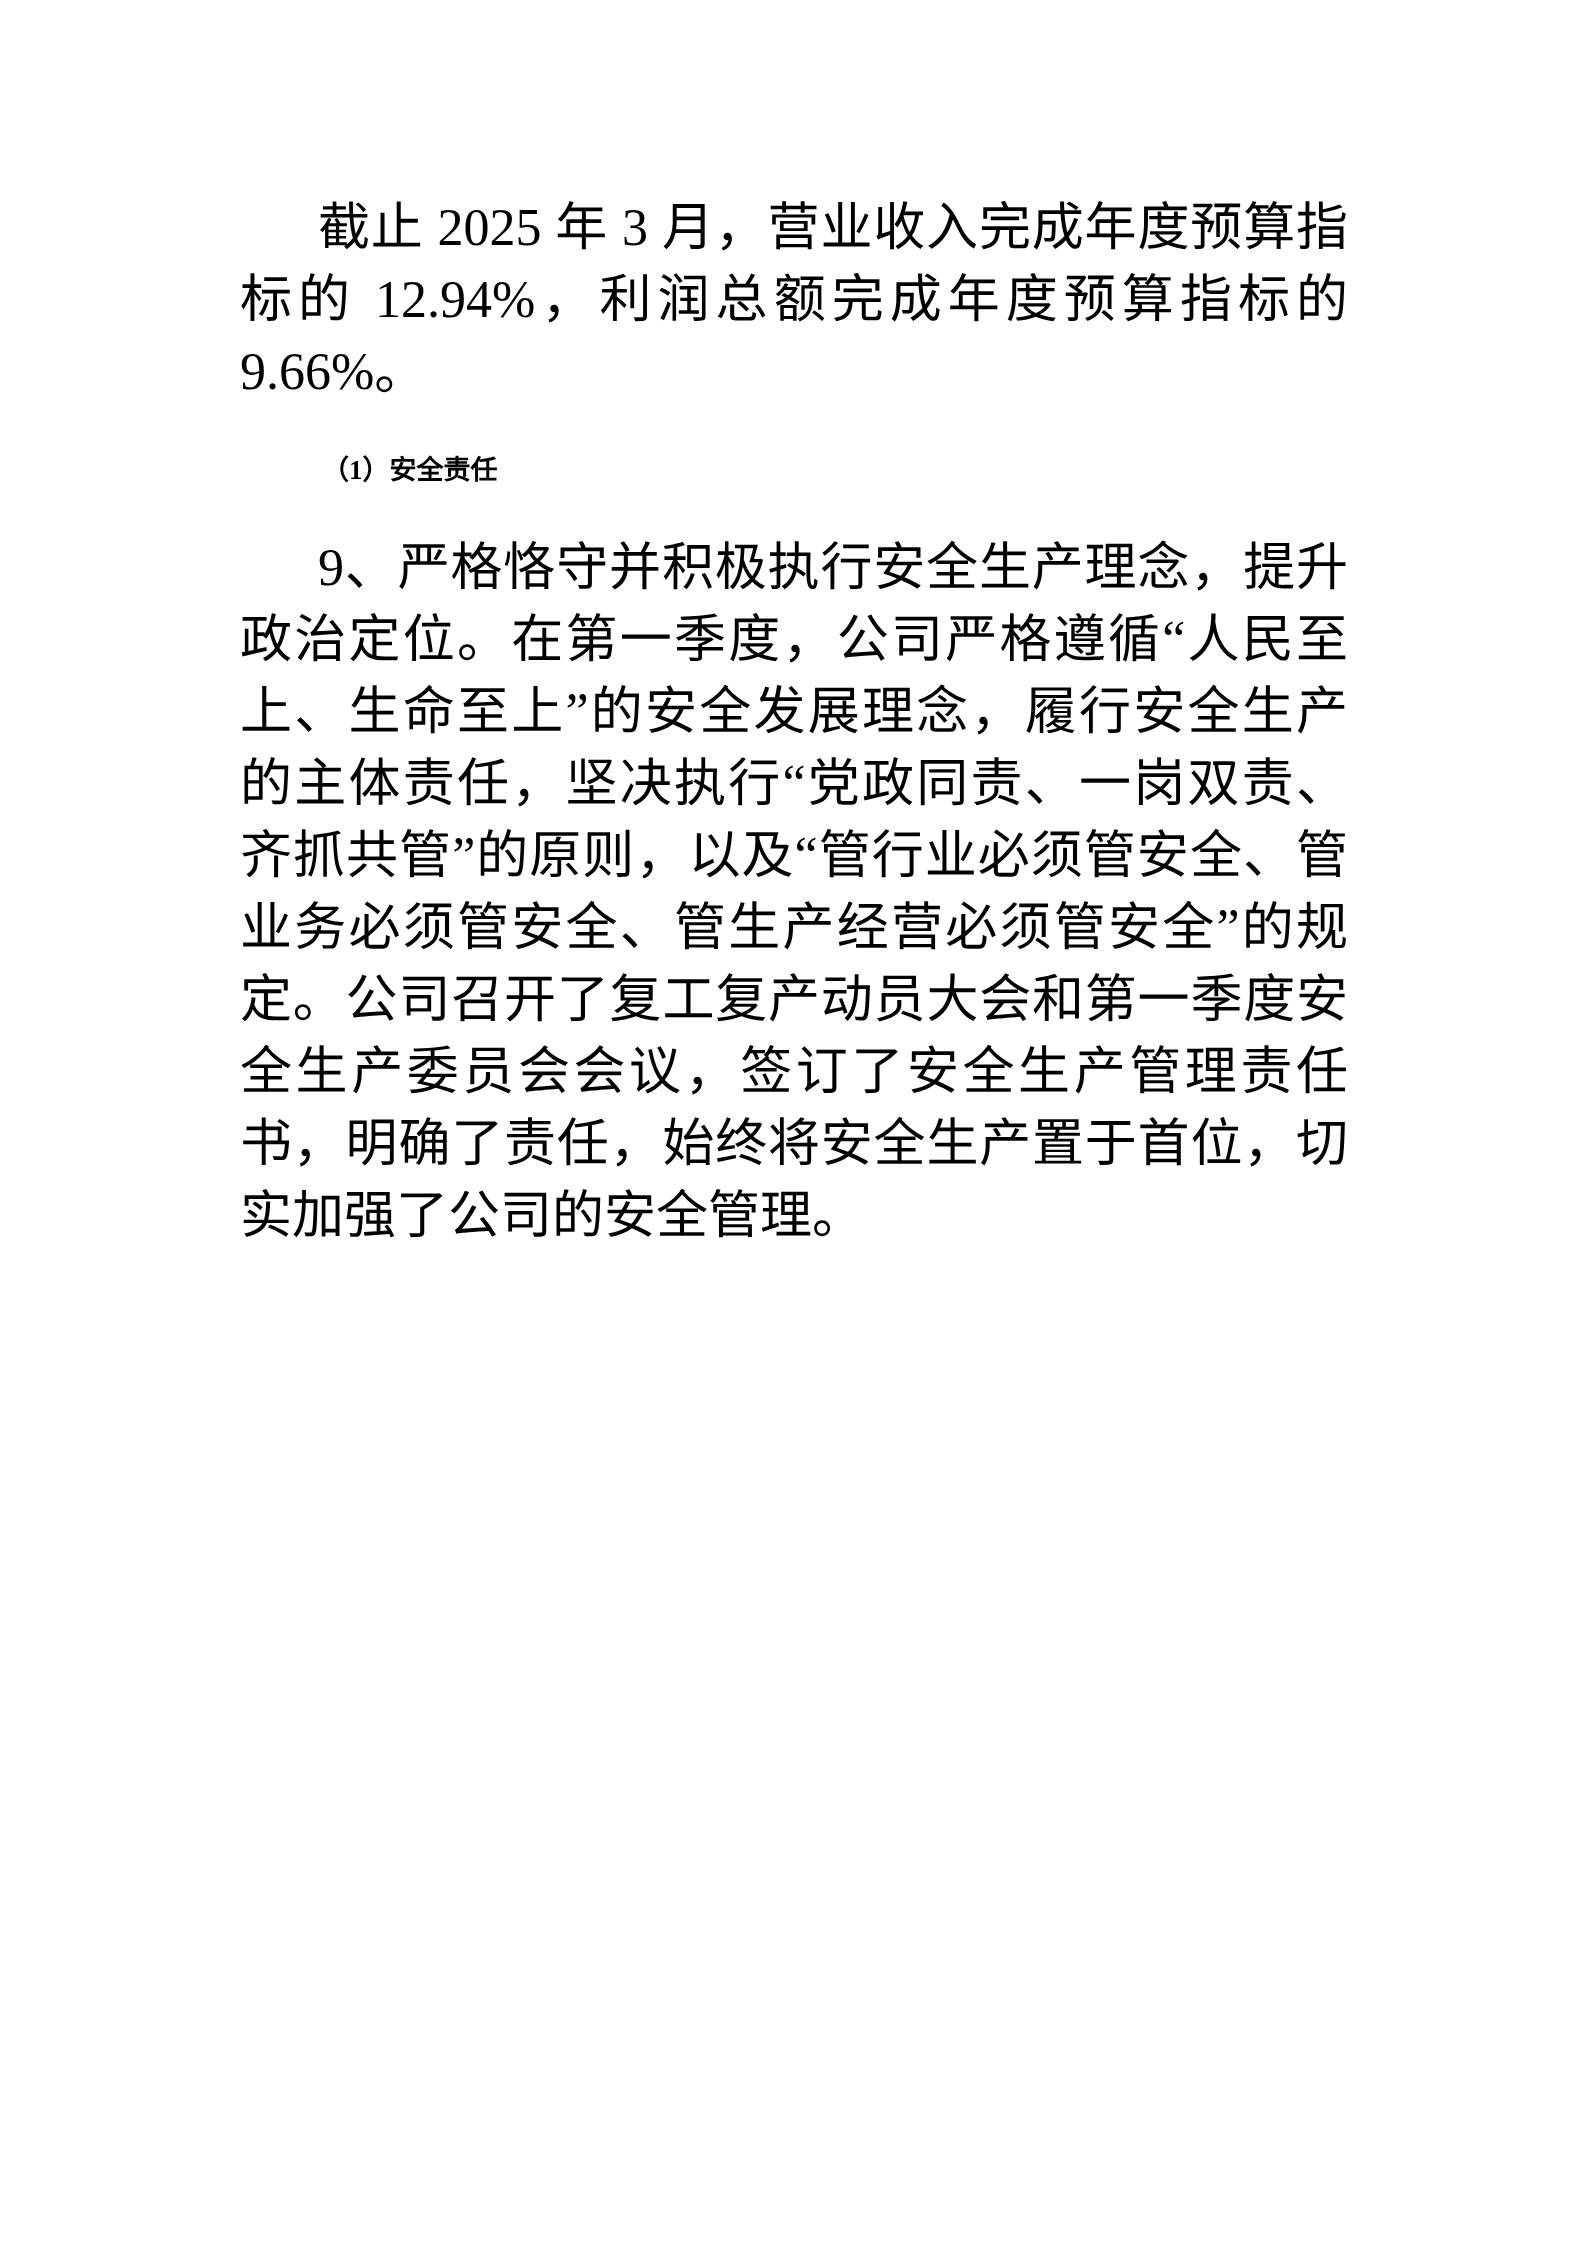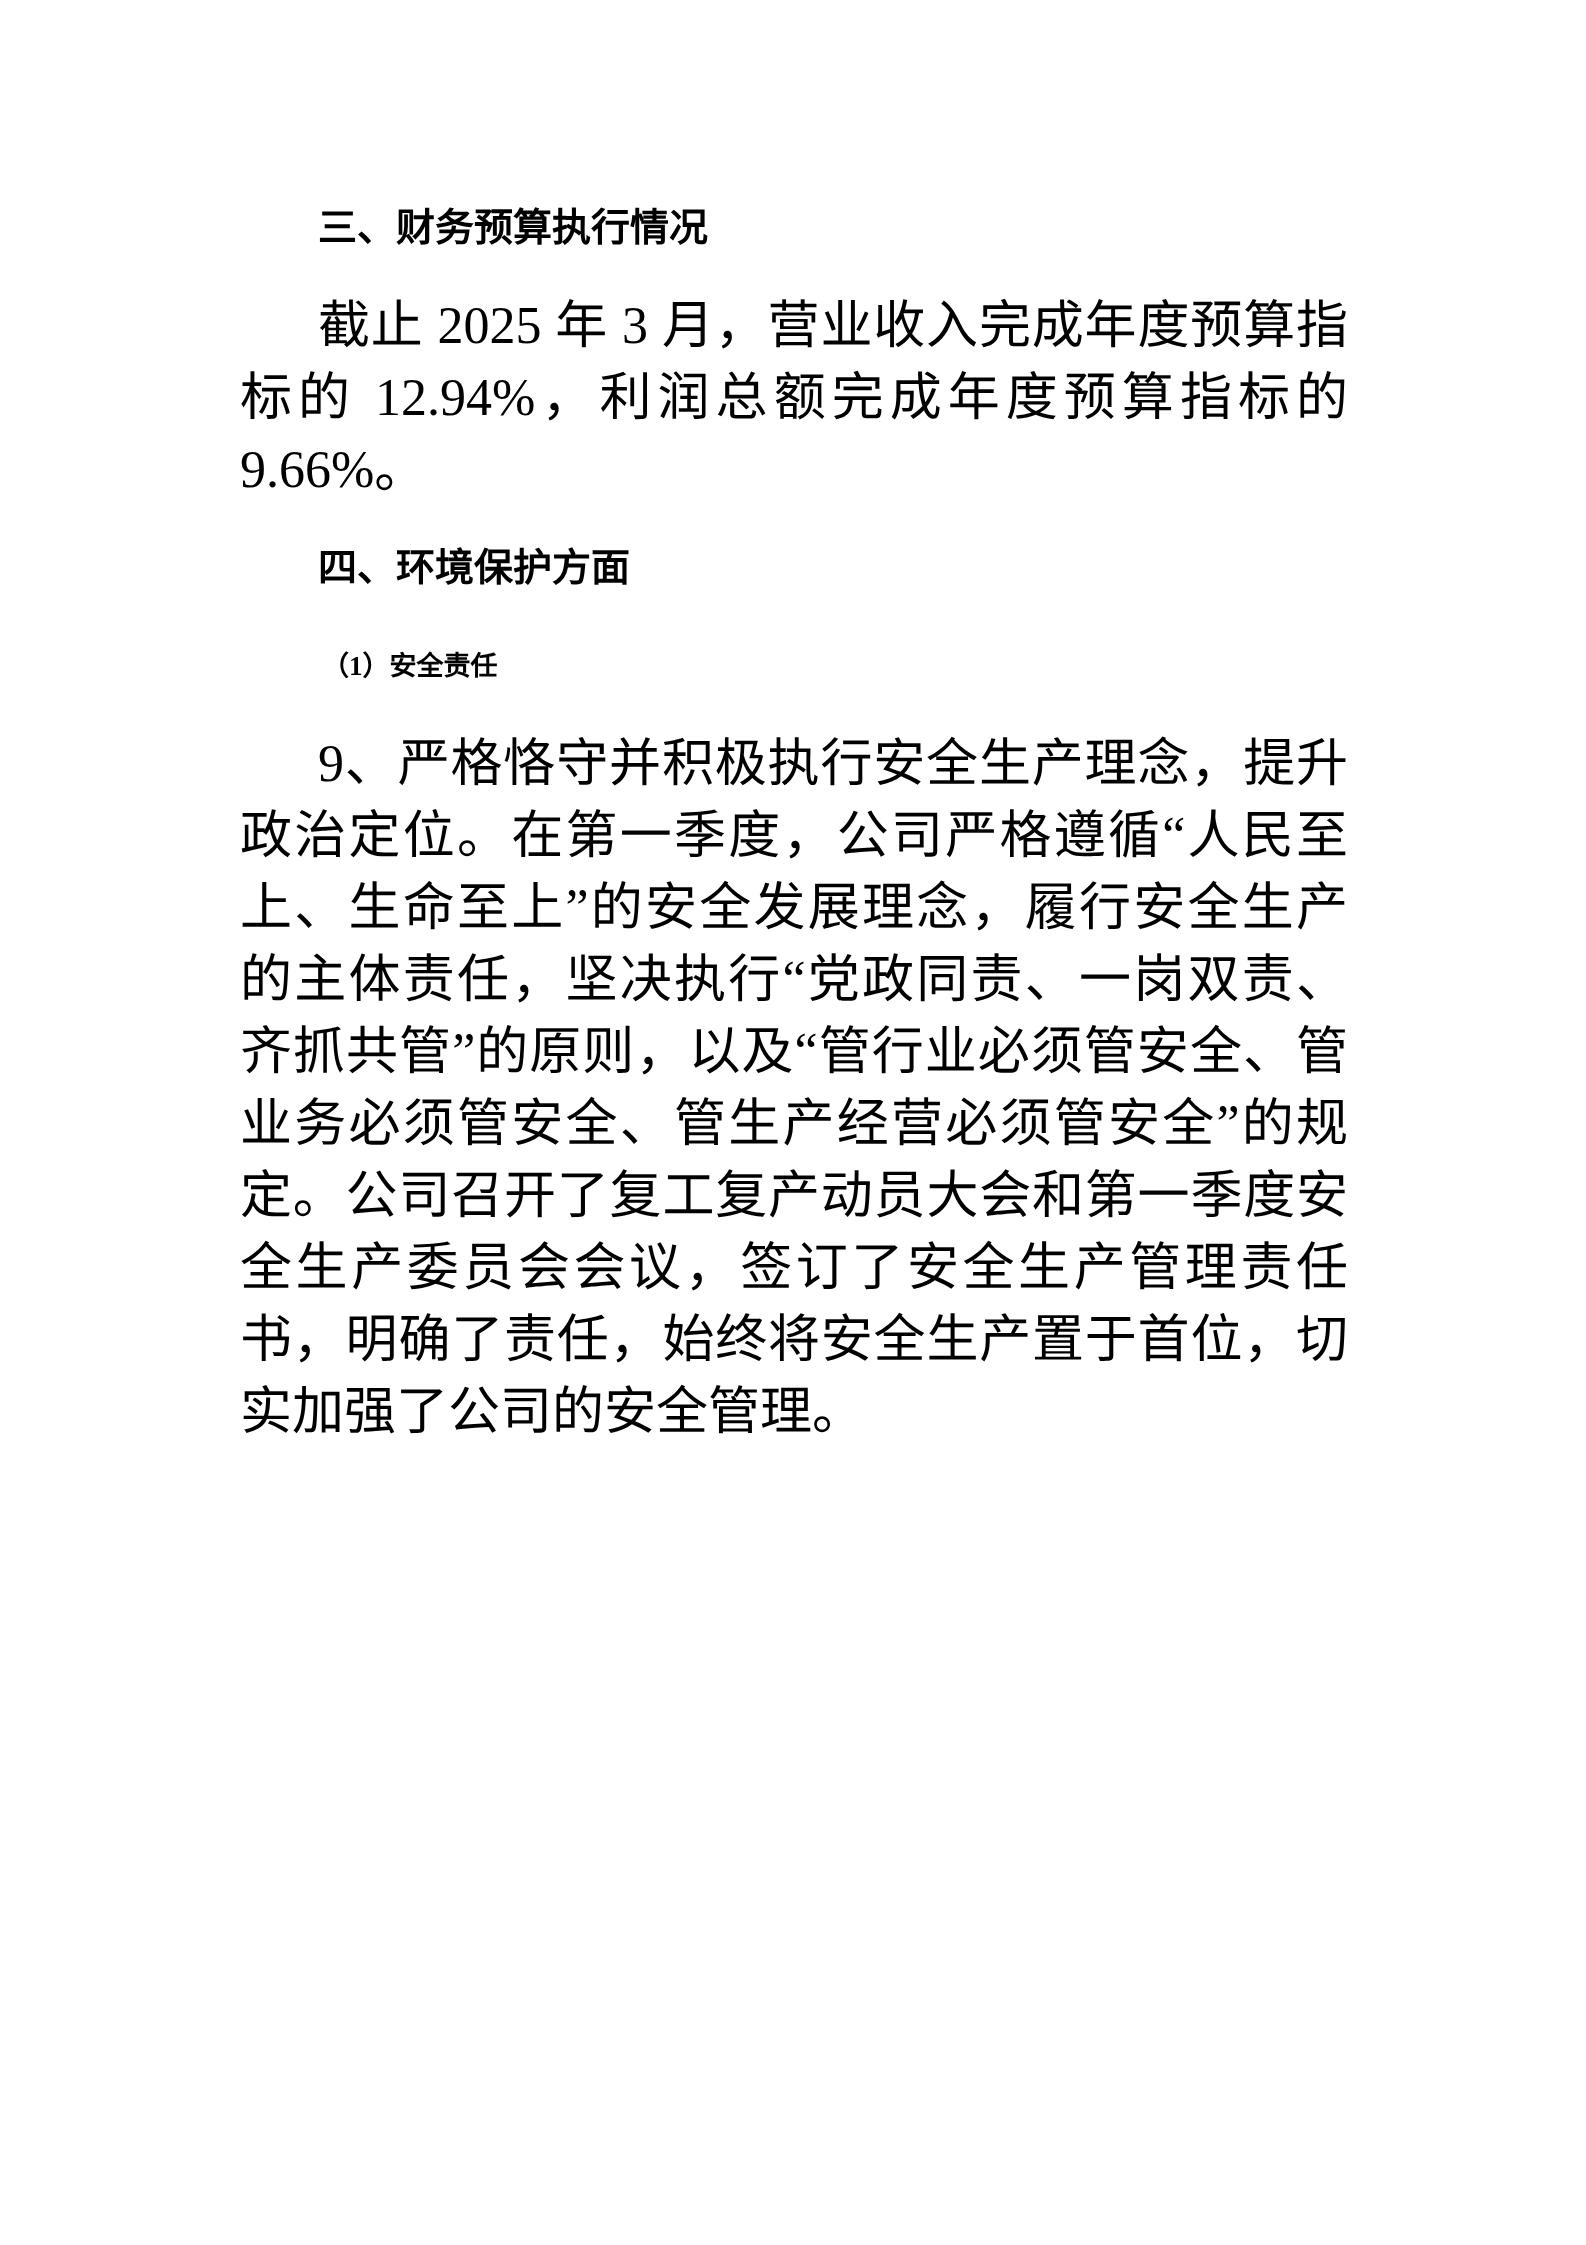--- a/index.html
+++ b/index.html
@@ -42,24 +42,22 @@
     text-indent: 78px;
     text-align: justify;
     text-justify: inter-ideograph;
     letter-spacing: 0px;
   }
 </style>
 </head>
 <body>
 
 <div class="page">
-  <h2 class="hd">三、财务预算执行情况</h2>
 
   <p class="para">截止 2025 年 3 月，营业收入完成年度预算指标的 12.94%，利润总额完成年度预算指标的 9.66%。</p>
 
-  <h2 class="hd">四、环境保护方面</h2>
 
   <h3 class="subhd">（1）安全责任</h3>
 
   <p class="para">9、严格恪守并积极执行安全生产理念，提升政治定位。在第一季度，公司严格遵循“人民至上、生命至上”的安全发展理念，履行安全生产的主体责任，坚决执行“党政同责、一岗双责、齐抓共管”的原则，以及“管行业必须管安全、管业务必须管安全、管生产经营必须管安全”的规定。公司召开了复工复产动员大会和第一季度安全生产委员会会议，签订了安全生产管理责任书，明确了责任，始终将安全生产置于首位，切实加强了公司的安全管理。</p>
 
 
 </div>
 
 </body></html>

